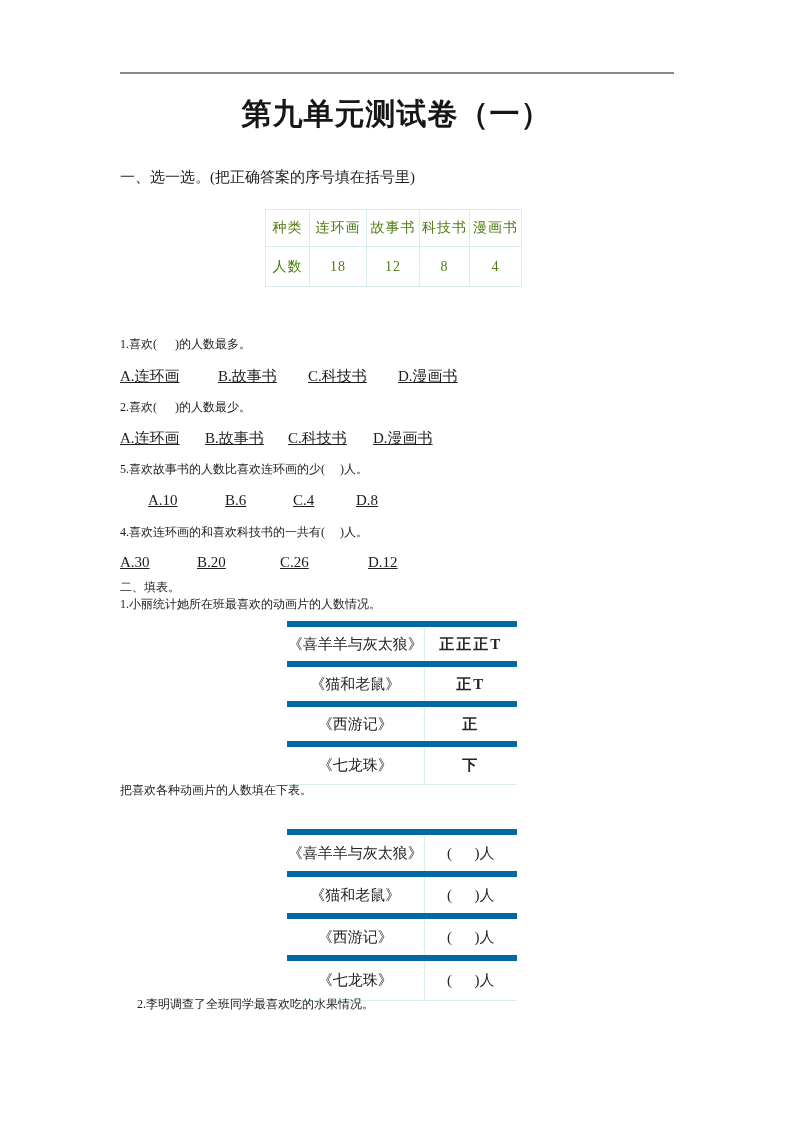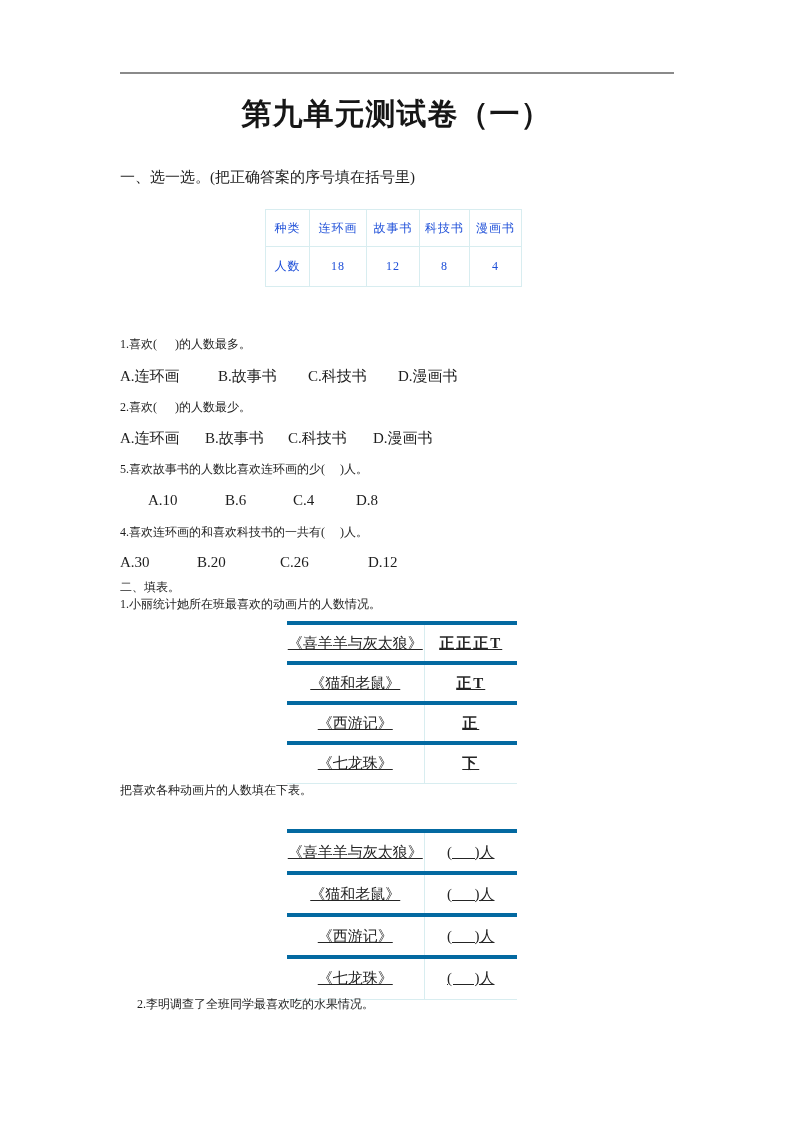--- a/index.html
+++ b/index.html
@@ -32,46 +32,46 @@
   
   .table1-wrap { position:absolute; left:265px; top:209px; width:256px; }
   .table1-title {
     font-family:"Liberation Sans","DejaVu Sans",sans-serif;
     font-weight:bold; font-size:15px; text-align:center; color:#242424;
     margin-bottom:13px; letter-spacing:0.5px;
   }
   table { border-collapse:collapse; }
   .grid-table { width:256px; table-layout:fixed; }
   .grid-table td {
-    border:1px solid #d8edf0; text-align:center; font-size:12px;
-    letter-spacing:1px; color:#1d4ed8;
+    border:1px solid #d8edf0; text-align:center; font-size:14px;
+    letter-spacing:1px; color:#4d7c0f;
   }
   .grid-table tr:nth-child(1) td { height:37px; }
   .grid-table tr:nth-child(2) td { height:40px; }
   .grid-table col:nth-child(1) { width:44px; }
   .grid-table col:nth-child(2) { width:57px; }
   .grid-table col:nth-child(3) { width:53px; }
   .grid-table col:nth-child(4) { width:50px; }
   .grid-table col:nth-child(5) { width:52px; }
 
   
   .qline { position:absolute; left:120px; font-size:12px; }
   .opts  { position:absolute; left:120px; font-size:15px; display:flex; }
-  .opts span { display:inline-block; white-space:pre; }
+  .opts span { display:inline-block; white-space:pre;text-decoration:underline; }
   .opts-1 span:nth-child(1){width:98px;} .opts-1 span:nth-child(2){width:90px;} .opts-1 span:nth-child(3){width:90px;}
   .opts-2 span:nth-child(1){width:85px;} .opts-2 span:nth-child(2){width:83px;} .opts-2 span:nth-child(3){width:85px;}
   .opts-3 span:nth-child(1){width:77px;margin-left:28px;} .opts-3 span:nth-child(2){width:68px;} .opts-3 span:nth-child(3){width:63px;}
   .opts-4 span:nth-child(1){width:77px;} .opts-4 span:nth-child(2){width:83px;} .opts-4 span:nth-child(3){width:88px;}
 
   
   .mini-table { width:230px; table-layout:fixed; }
   .mini-table td {
-    border-top:4px solid #0369a1;
+    border-top:6px solid #0369a1;
     height:40px; text-align:center; vertical-align:middle;
-    font-size:15px; color:#252525;text-decoration:underline;
+    font-size:15px; color:#252525;
   }
   .mini-table tr:last-child td { border-bottom:1px solid #d8edf0; }
   .mini-table td:first-child { border-right:1px solid #d8edf0; width:137px; }
   .mini-table td:last-child { width:93px; }
   .tally { font-weight:bold; letter-spacing:2px; font-size:15px;margin-left:20px; }
   .tally-table-pos { position:absolute; left:287px; top:621px; }
   .fill-table-pos  { position:absolute; left:287px; top:829px; }
   .fill-table-pos td { height:42px; }
 </style>
 </head>

